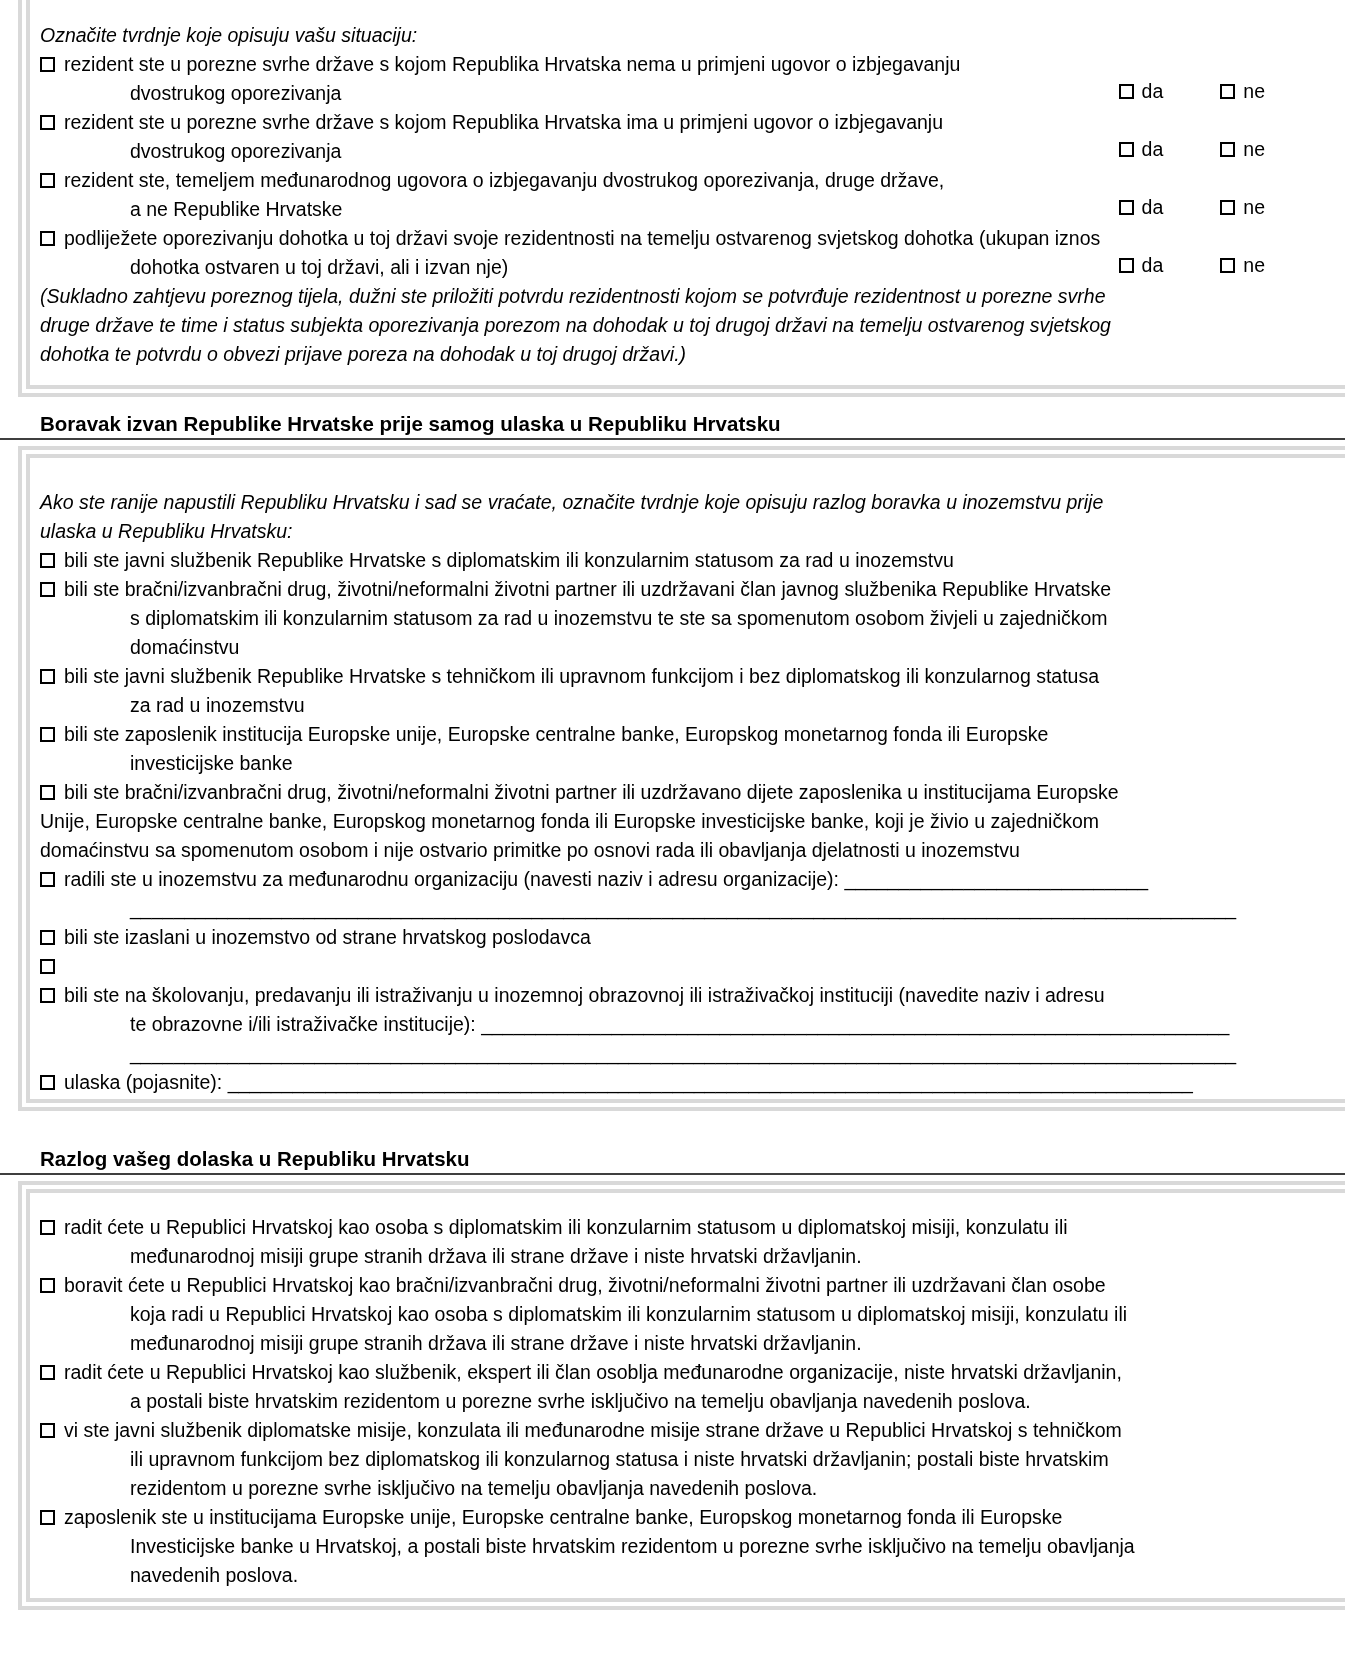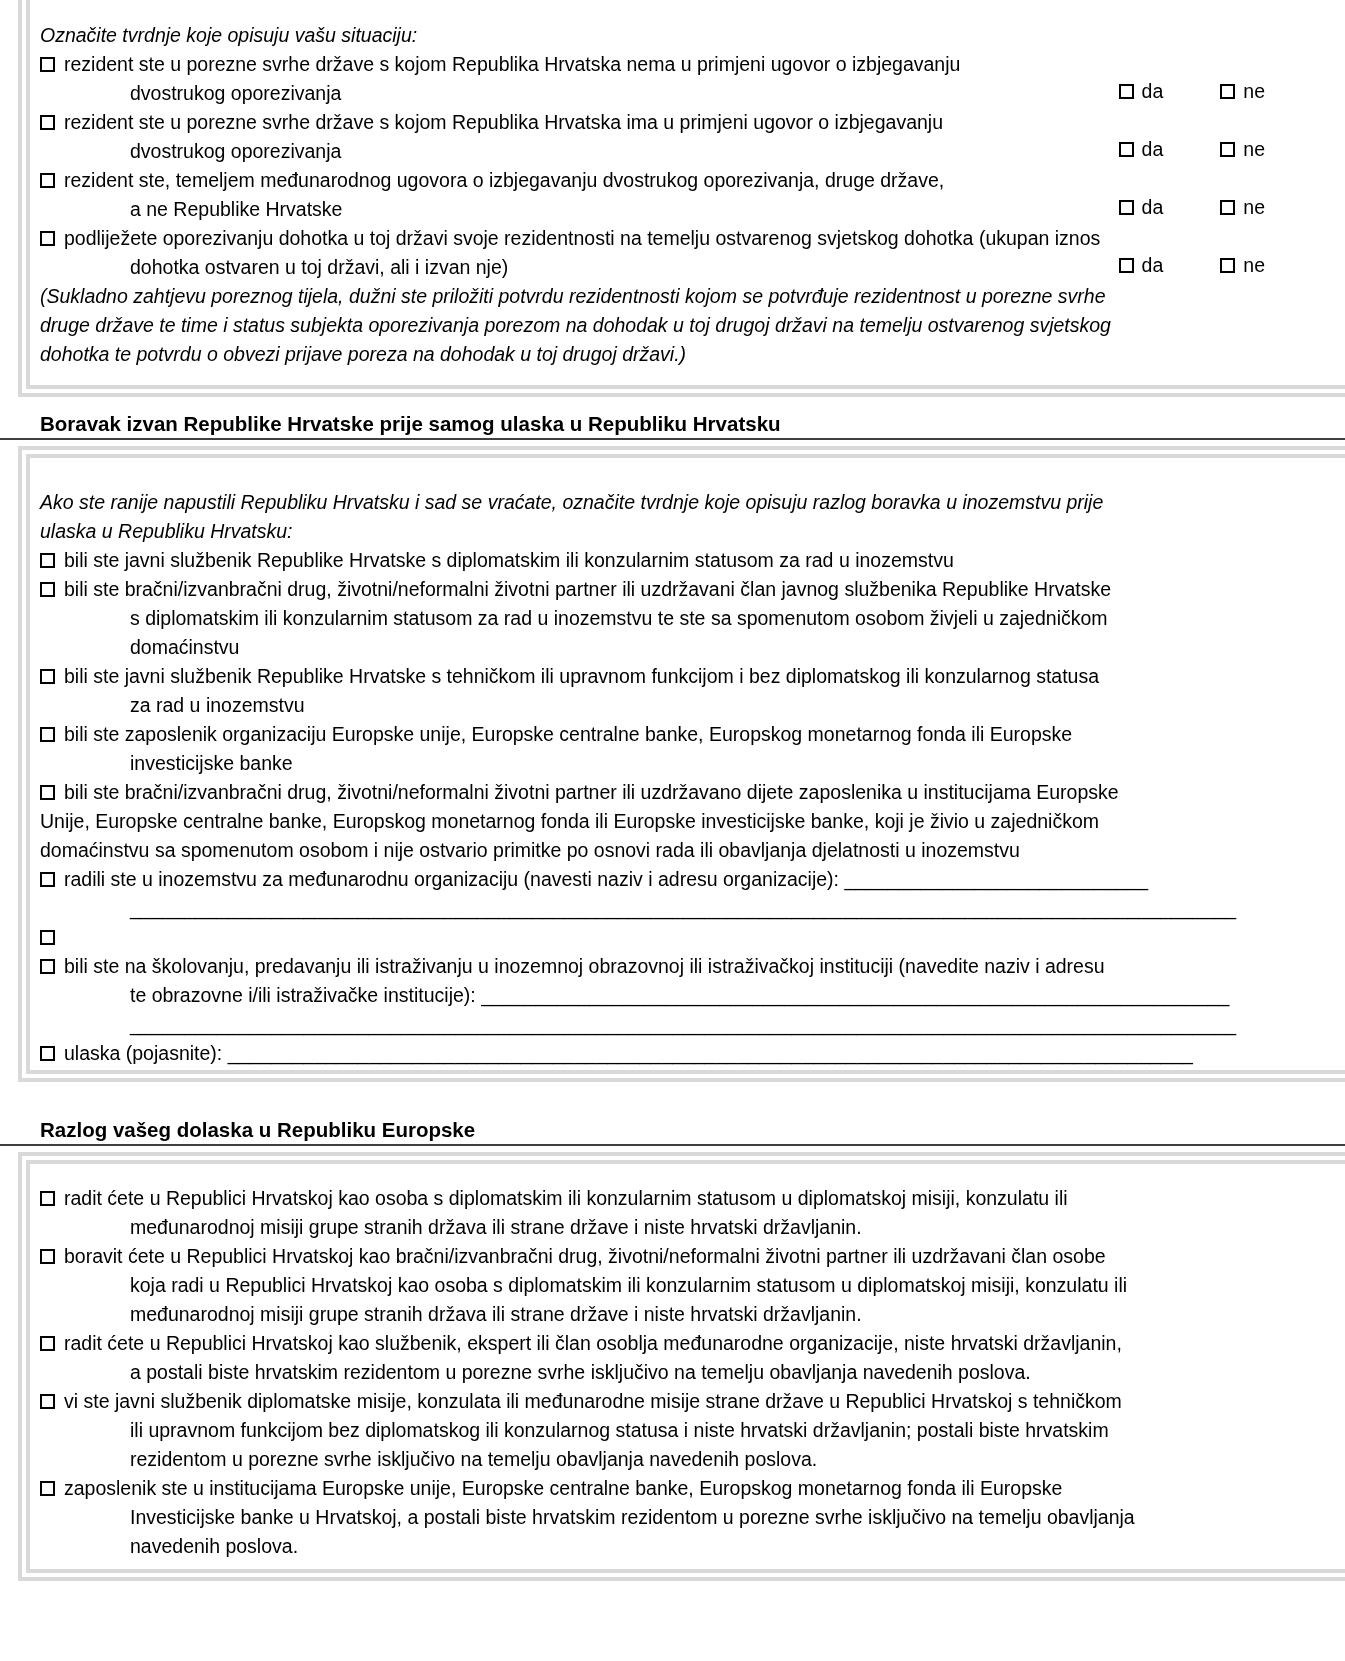--- a/index.html
+++ b/index.html
@@ -69,37 +69,38 @@
     <div class="panel-inner">
       <p class="line italic">Ako ste ranije napustili Republiku Hrvatsku i sad se vraćate, označite tvrdnje koje opisuju razlog boravka u inozemstvu prije
 ulaska u Republiku Hrvatsku:</p>
       <div>
           <div class="item"><span class="cb"></span><span class="itext">bili ste javni službenik Republike Hrvatske s diplomatskim ili konzularnim statusom za rad u inozemstvu</span></div>
           <div class="item"><span class="cb"></span><span class="itext">bili ste bračni/izvanbračni drug, životni/neformalni životni partner ili uzdržavani član javnog službenika Republike Hrvatske
 s diplomatskim ili konzularnim statusom za rad u inozemstvu te ste sa spomenutom osobom živjeli u zajedničkom
 domaćinstvu</span></div>
           <div class="item"><span class="cb"></span><span class="itext">bili ste javni službenik Republike Hrvatske s tehničkom ili upravnom funkcijom i bez diplomatskog ili konzularnog statusa
 za rad u inozemstvu</span></div>
-          <div class="item"><span class="cb"></span><span class="itext">bili ste zaposlenik organizaciju Europske unije, Europske centralne banke, Europskog monetarnog fonda ili Europske
+          <div class="item"><span class="cb"></span><span class="itext">bili ste zaposlenik institucija Europske unije, Europske centralne banke, Europskog monetarnog fonda ili Europske
 investicijske banke</span></div>
           <div class="item flush"><span class="cb"></span><span class="itext">bili ste bračni/izvanbračni drug, životni/neformalni životni partner ili uzdržavano dijete zaposlenika u institucijama Europske
 Unije, Europske centralne banke, Europskog monetarnog fonda ili Europske investicijske banke, koji je živio u zajedničkom
 domaćinstvu sa spomenutom osobom i nije ostvario primitke po osnovi rada ili obavljanja djelatnosti u inozemstvu</span></div>
           <div class="item"><span class="cb"></span><span class="itext">radili ste u inozemstvu za međunarodnu organizaciju (navesti naziv i adresu organizacije): ____________________________
 ______________________________________________________________________________________________________</span></div>
+          <div class="item"><span class="cb"></span><span class="itext">bili ste izaslani u inozemstvo od strane hrvatskog poslodavca</span></div>
           <div class="item"><span class="cb"></span></div>
           <div class="item"><span class="cb"></span><span class="itext">bili ste na školovanju, predavanju ili istraživanju u inozemnoj obrazovnoj ili istraživačkoj instituciji (navedite naziv i adresu
 te obrazovne i/ili istraživačke institucije): _____________________________________________________________________
 ______________________________________________________________________________________________________</span></div>
           <div class="item"><span class="cb"></span><span class="itext">ulaska (pojasnite): _________________________________________________________________________________________</span></div>
         </div>
     </div>
   </section>
 
-  <h2 class="sec-header big-gap">Razlog vašeg dolaska u Republiku Europske</h2>
+  <h2 class="sec-header big-gap">Razlog vašeg dolaska u Republiku Hrvatsku</h2>
   <section class="panel panel-3">
     <div class="panel-inner">
       <div>
           <div class="item"><span class="cb"></span><span class="itext">radit ćete u Republici Hrvatskoj kao osoba s diplomatskim ili konzularnim statusom u diplomatskoj misiji, konzulatu ili
 međunarodnoj misiji grupe stranih država ili strane države i niste hrvatski državljanin.</span></div>
           <div class="item"><span class="cb"></span><span class="itext">boravit ćete u Republici Hrvatskoj kao bračni/izvanbračni drug, životni/neformalni životni partner ili uzdržavani član osobe
 koja radi u Republici Hrvatskoj kao osoba s diplomatskim ili konzularnim statusom u diplomatskoj misiji, konzulatu ili
 međunarodnoj misiji grupe stranih država ili strane države i niste hrvatski državljanin.</span></div>
           <div class="item"><span class="cb"></span><span class="itext">radit ćete u Republici Hrvatskoj kao službenik, ekspert ili član osoblja međunarodne organizacije, niste hrvatski državljanin,
 a postali biste hrvatskim rezidentom u porezne svrhe isključivo na temelju obavljanja navedenih poslova.</span></div>

